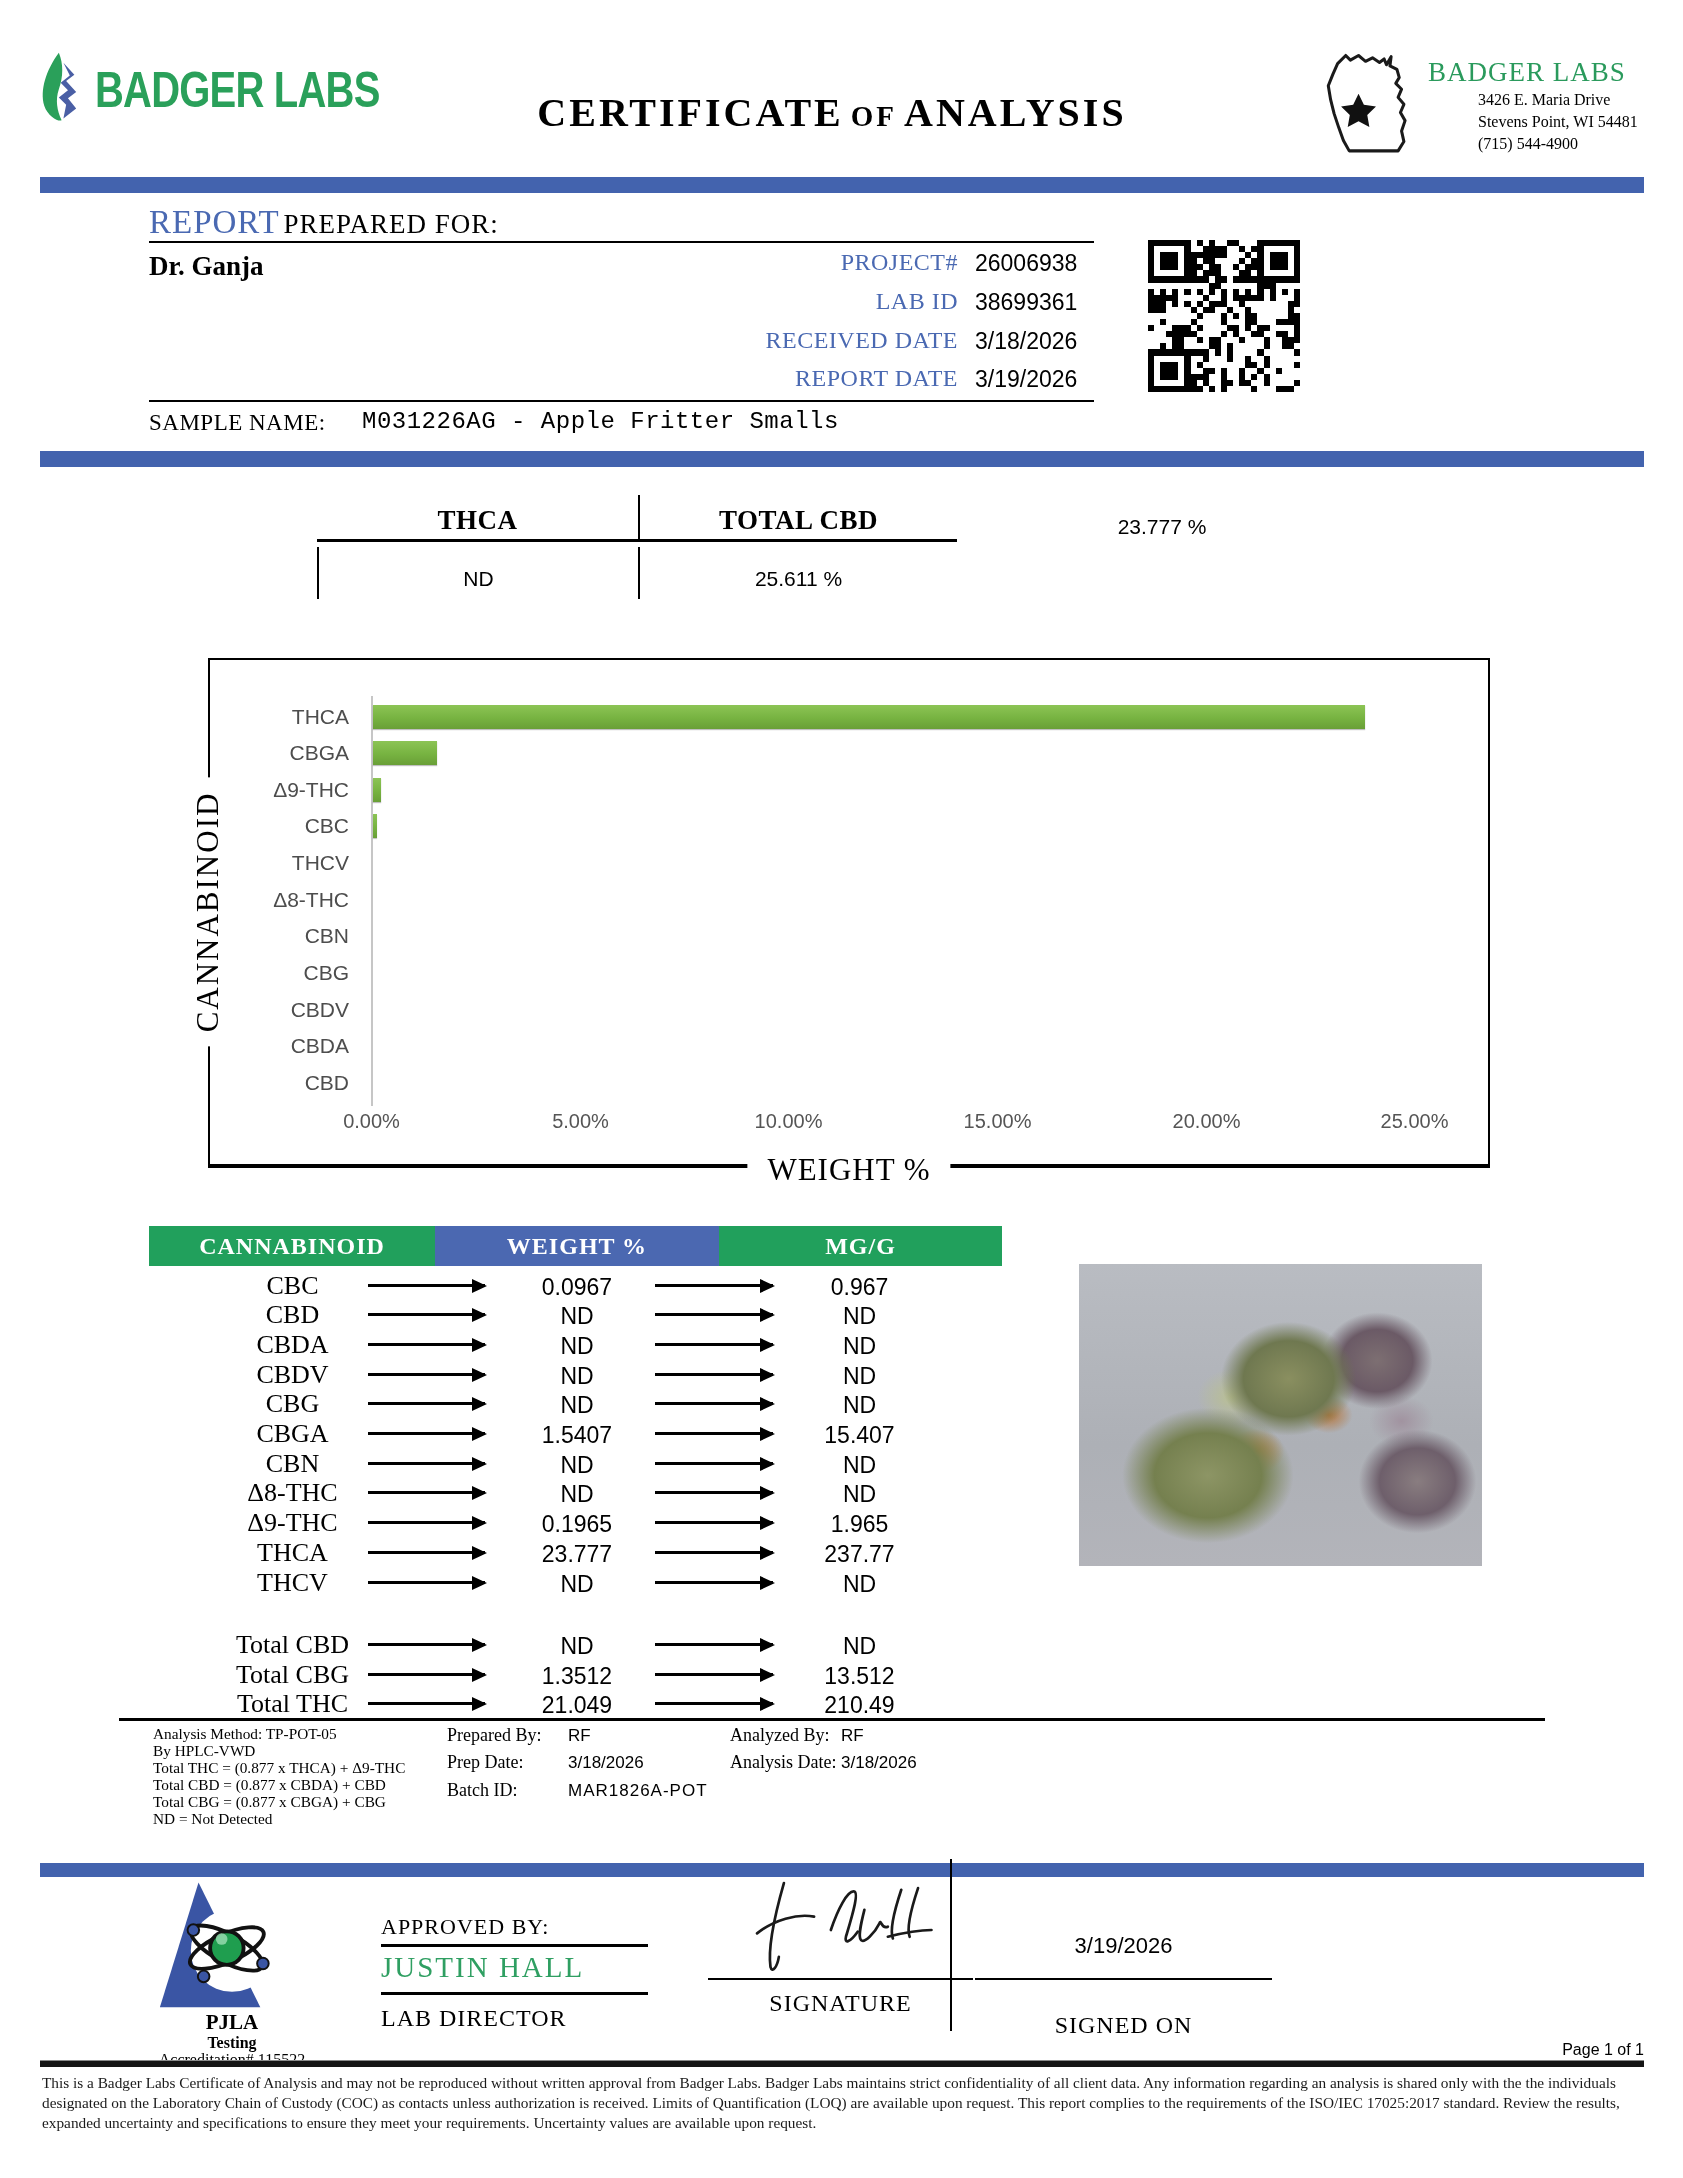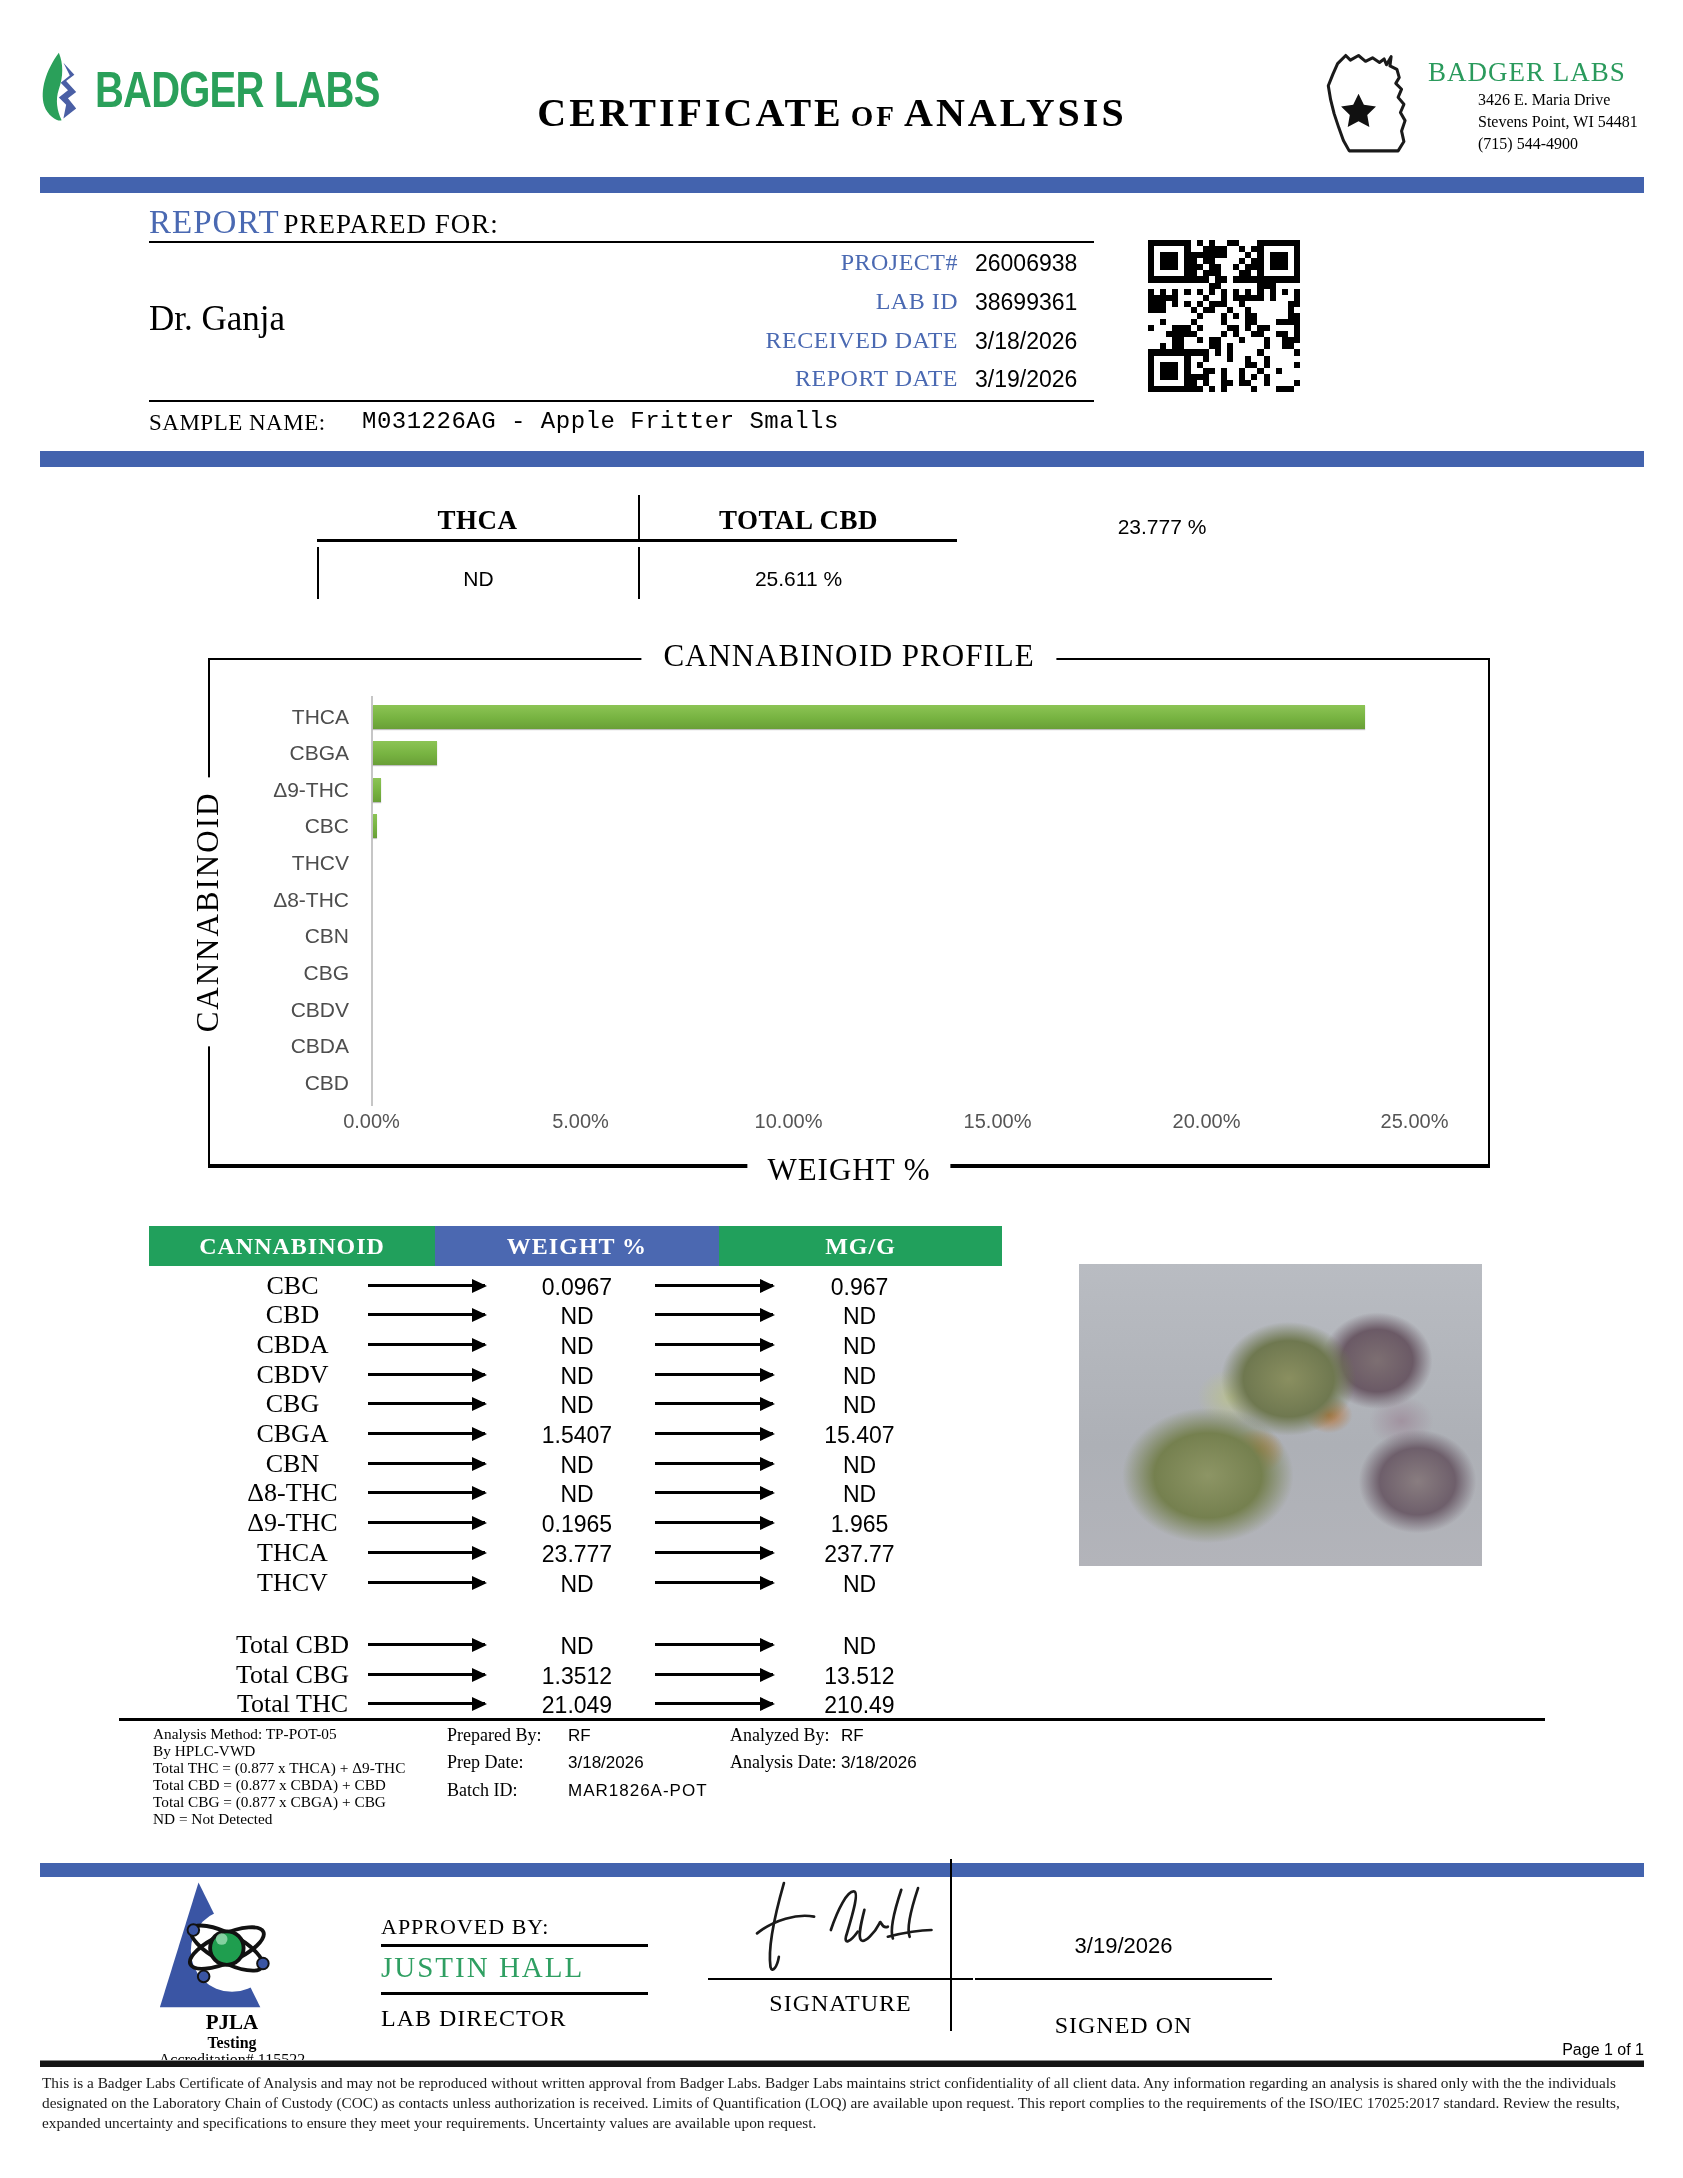--- a/index.html
+++ b/index.html
@@ -13,21 +13,21 @@
   .coa-title { width:812px; text-align:center; font-weight:bold; letter-spacing:3px; white-space:nowrap; }
   .coa-title .big { font-size:40px; }
   .coa-title .small { font-size:29px; }
   .lab-name { font-size:27px; color:#2a9a5c; letter-spacing:1px; }
   .lab-addr { font-size:16px; line-height:22px; }
 
   
   .report-word { font-size:33px; color:#4a69b2; letter-spacing:1px; }
   .prepared-word { font-size:27px; letter-spacing:1px; }
   .hline { position:absolute; background:#000; }
-  .client { font-size:35px; font-weight:normal;margin-top:48px; }
+  .client { font-size:27px; font-weight:bold; }
   .fld-label { position:absolute; width:396px; text-align:right; font-size:24px; color:#4a69b2; letter-spacing:0.5px; }
   .fld-value { position:absolute; width:218px; font-size:23px; font-family:"Liberation Sans", sans-serif; }
   .sample-label { font-size:23px; letter-spacing:0.5px; }
   .sample-value { font-size:24px; font-family:Liberation Mono, monospace; letter-spacing:0.5px;margin-left:8px; }
 
   
   .summary { position:absolute; left:317px; top:495px; width:1049px; height:99px; display:grid; grid-template-columns:321px 319px 410px; }
   .summary .cell { text-align:center; }
   .summary .hd { font-weight:bold; font-size:27px; letter-spacing:0.5px; padding-top:10px; height:47px; border-bottom:3px solid #000; }
   .summary .vl { font-size:21px; font-family:"Liberation Sans", sans-serif; padding-top:20px; height:52px; }
@@ -461,21 +461,20 @@
 
   <div class="summary">
     <div class="cell hd">THCA</div>
     <div class="cell hd c2">TOTAL CBD</div>
     <div class="cell vl">23.777 %</div>
     <div class="cell vl c2">ND</div>
     <div class="cell vl c3">25.611 %</div>
   </div>
 
   <div class="chart">
-    <div class="chart-title">CANNABINOID PROFILE</div>
     <div class="chart-ylabel">CANNABINOID</div>
     <div class="c-axis"></div>
     <div id="chart-rows">
         <div class="c-lab" style="top: 44px;">THCA</div>
         <div class="c-bar" style="top: 45px; width: 992px;"></div>
         <div class="c-lab" style="top: 80px;">CBGA</div>
         <div class="c-bar" style="top: 81px; width: 64px;"></div>
         <div class="c-lab" style="top: 117px;">Δ9-THC</div>
         <div class="c-bar" style="top: 118px; width: 8px;"></div>
         <div class="c-lab" style="top: 153px;">CBC</div>

